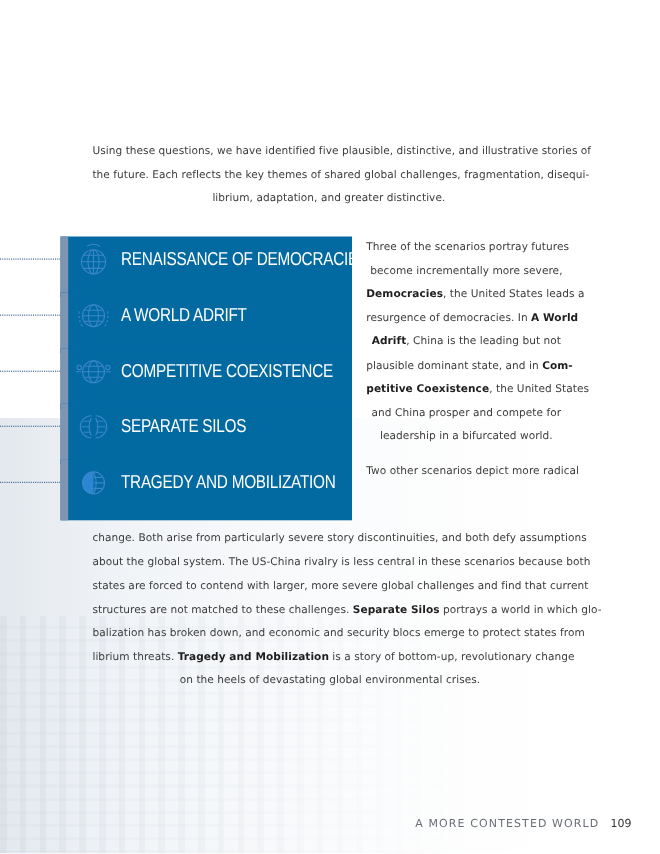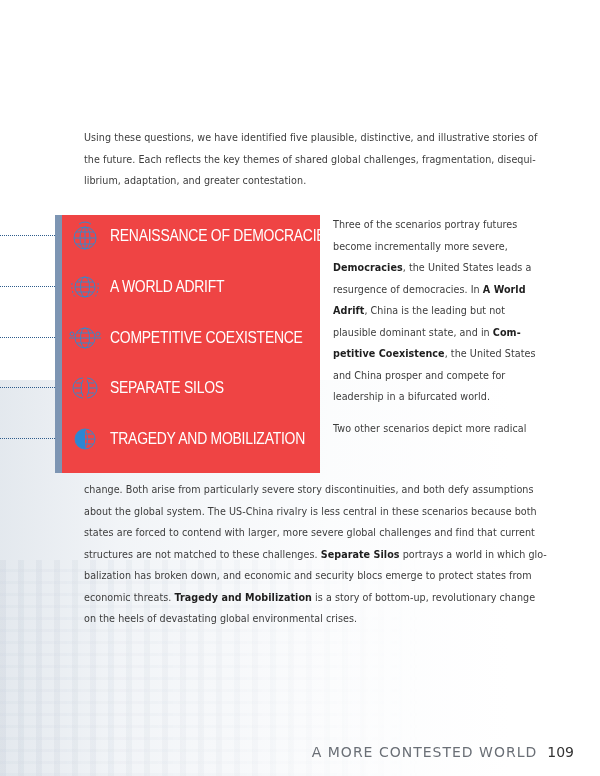--- a/index.html
+++ b/index.html
@@ -26,25 +26,25 @@
       z-index: 0;
     }
     .txt {
       position: absolute; font-size: 9.6px; line-height: 21.5px; color: #3c3c3c;
       z-index: 2; letter-spacing: 0.05px;
     }
     .txt b { color: #1e1e1e; font-weight: bold; }
     #intro { left: 84px; top: 127px; width: 430px; }
     #side { left: 333px; top: 214px; width: 182px; }
     #bottom { left: 84px; top: 479px; width: 432px; }
-    .line { display: block; white-space: nowrap; }
+    .line { display: block; white-space: nowrap; text-align: center; }
 
     .scenario {
       position: absolute; left: 55px; width: 265px; height: 55px;
-      background: #ef4444; z-index: 3;
+      background: #0369a1; z-index: 3;
       display: flex; align-items: center; text-align: center;
     }
     .scenario .stripe {
       position: absolute; left: 0; top: 0; width: 7px; height: 100%;
       background: #7d95b3;
     }
     .scenario .globe {
       position: absolute; left: 14px; top: 5px; width: 32px; height: 32px;
     }
     .scenario .label {
@@ -52,34 +52,34 @@
       color: #ffffff; font-family: "Liberation Sans", sans-serif;
       font-size: 17px; letter-spacing: -0.3px; transform: scaleX(0.82); transform-origin: left center;
       white-space: nowrap;
     }
     .dots {
       position: absolute; left: 0; width: 55px; height: 0;
       border-top: 1.3px dotted #2e5c8c; z-index: 2;
     }
     .footer {
       position: absolute; top: 744px; right: 26px; z-index: 2;
-      font-size: 14px; letter-spacing: 1px; color: #6a6f76; white-space: nowrap;
+      font-size: 10px; letter-spacing: 1px; color: #6a6f76; white-space: nowrap;
     }
     .footer .pg { margin-left: 10px; color: #333; letter-spacing: 0; }
   </style>
 </head>
 <body>
 
 <div class="bg-fade"></div>
 <div class="bg-city"></div>
 
 <div class="txt" id="intro">
   <span class="line">Using these questions, we have identified five plausible, distinctive, and illustrative stories of</span>
   <span class="line">the future. Each reflects the key themes of shared global challenges, fragmentation, disequi-</span>
-  <span class="line">librium, adaptation, and greater contestation.</span>
+  <span class="line">librium, adaptation, and greater distinctive.</span>
 </div>
 
 <div class="dots" style="top:235px"></div>
 <div class="dots" style="top:286px"></div>
 <div class="dots" style="top:337px"></div>
 <div class="dots" style="top:387px"></div>
 <div class="dots" style="top:438px"></div>
 
 <div class="scenario" style="top:215px">
   <div class="stripe"></div>
@@ -166,19 +166,19 @@
   <span class="line" style="height:10px"></span>
   <span class="line">Two other scenarios depict more radical</span>
 </div>
 
 <div class="txt" id="bottom">
   <span class="line">change. Both arise from particularly severe story discontinuities, and both defy assumptions</span>
   <span class="line">about the global system. The US-China rivalry is less central in these scenarios because both</span>
   <span class="line">states are forced to contend with larger, more severe global challenges and find that current</span>
   <span class="line"><span>structures are not matched to these challenges. </span><b>Separate Silos</b><span> portrays a world in which glo-</span></span>
   <span class="line">balization has broken down, and economic and security blocs emerge to protect states from</span>
-  <span class="line"><span>economic threats. </span><b>Tragedy and Mobilization</b><span> is a story of bottom-up, revolutionary change</span></span>
+  <span class="line"><span>librium threats. </span><b>Tragedy and Mobilization</b><span> is a story of bottom-up, revolutionary change</span></span>
   <span class="line">on the heels of devastating global environmental crises.</span>
 </div>
 
 <div class="footer">
   <span>A MORE CONTESTED WORLD</span><span class="pg">109</span>
 </div>
 
 </body></html>

